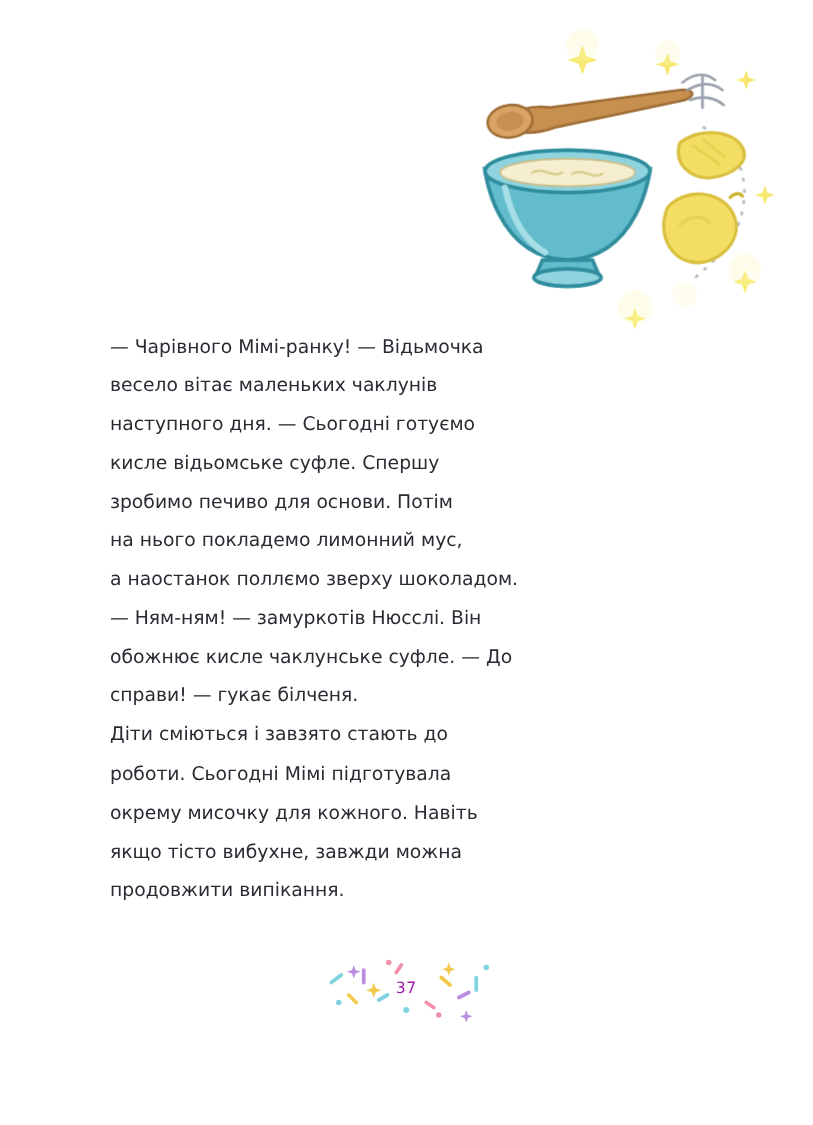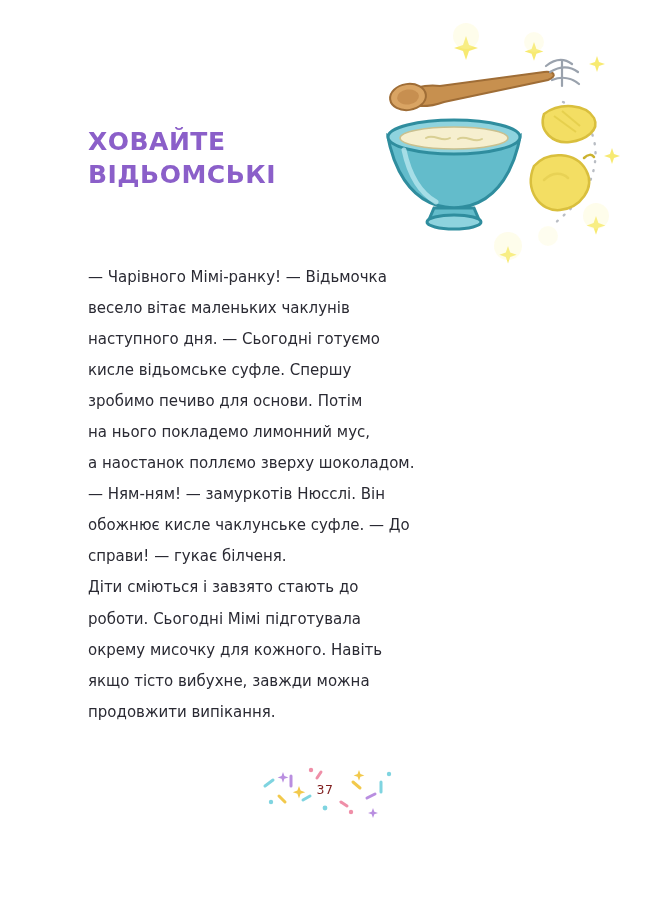--- a/index.html
+++ b/index.html
@@ -74,21 +74,21 @@
     align-items: center;
     justify-content: center;
   }
   .page-number {
     position: absolute;
     left: 0;
     right: 0;
     top: 782px;
     text-align: center;
     font-size: 12.5px;
-    color: #7f1d1d;
+    color: #a21caf;
     letter-spacing: 0.5px;
   }
   .confetti {
     width: 140px;
     height: 60px;
   }
 </style>
 </head>
 <body>
 
@@ -162,21 +162,20 @@
       <g>
         <path d="M186 156 C 200 140, 228 142, 238 160 C 248 178, 232 198, 212 200 C 192 202, 176 180, 186 156 Z" fill="#f3de63" stroke="#d9bf3d" stroke-width="2.5"></path>
         <path d="M236 148 C 240 144, 244 144, 246 147" fill="none" stroke="#cbb22f" stroke-width="2.5" stroke-linecap="round"></path>
         <path d="M196 170 C 204 162, 214 162, 220 168" fill="none" stroke="#e8d255" stroke-width="2.5" stroke-linecap="round"></path>
       </g>
 
     </svg>
   </div>
 
   <h1 class="heading">
-    <span class="l1">Ховайте відьомські</span>
   </h1>
 
   <div class="body-text">
     <p>— Чарівного Мімі-ранку! — Відьмочка
 весело вітає маленьких чаклунів
 наступного дня. — Сьогодні готуємо
 кисле відьомське суфле. Спершу
 зробимо печиво для основи. Потім
 на нього покладемо лимонний мус,
 а наостанок поллємо зверху шоколадом.

